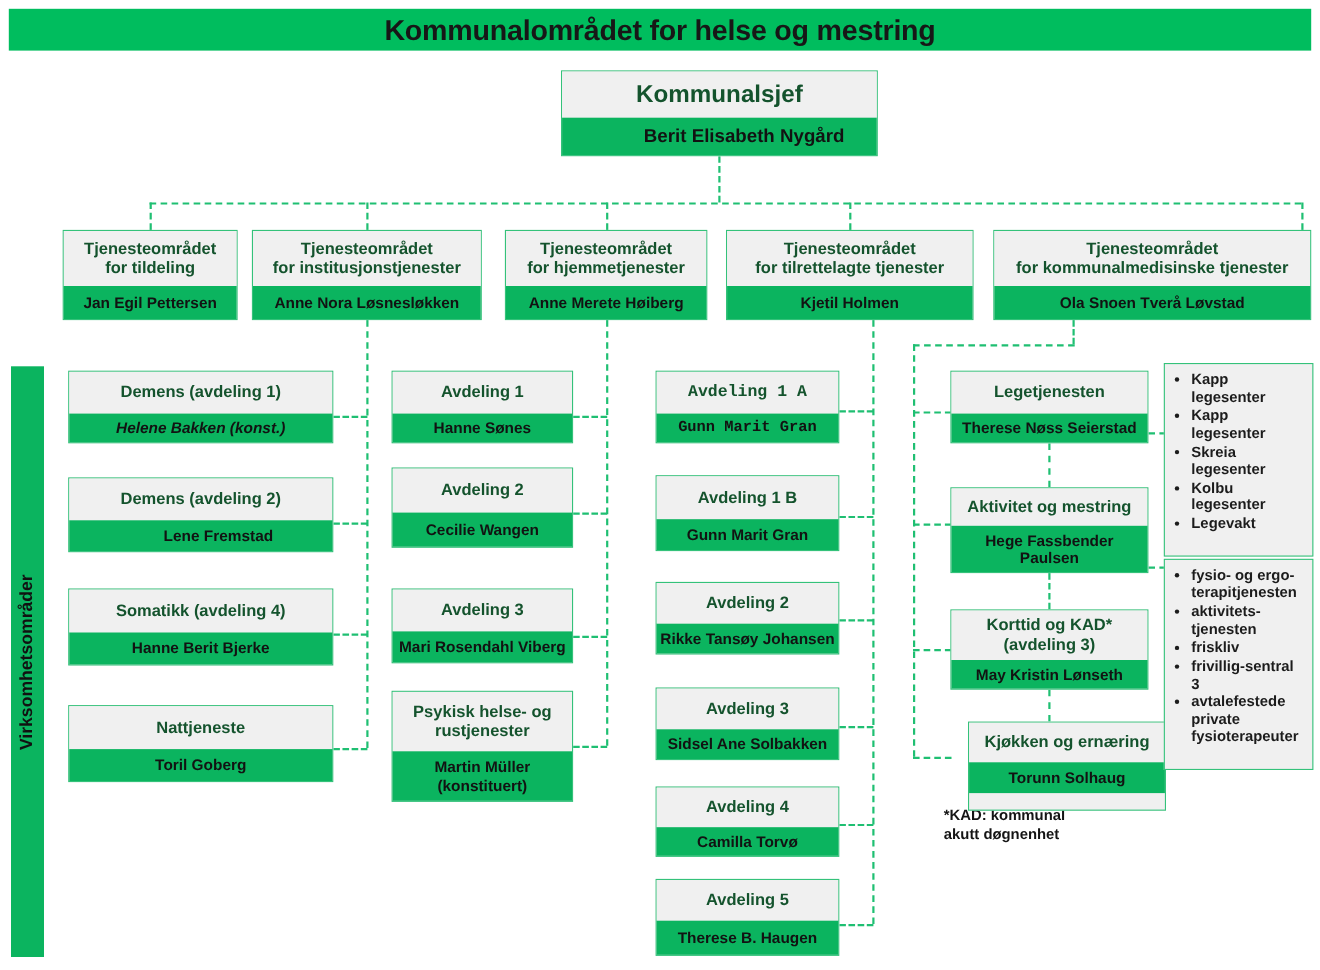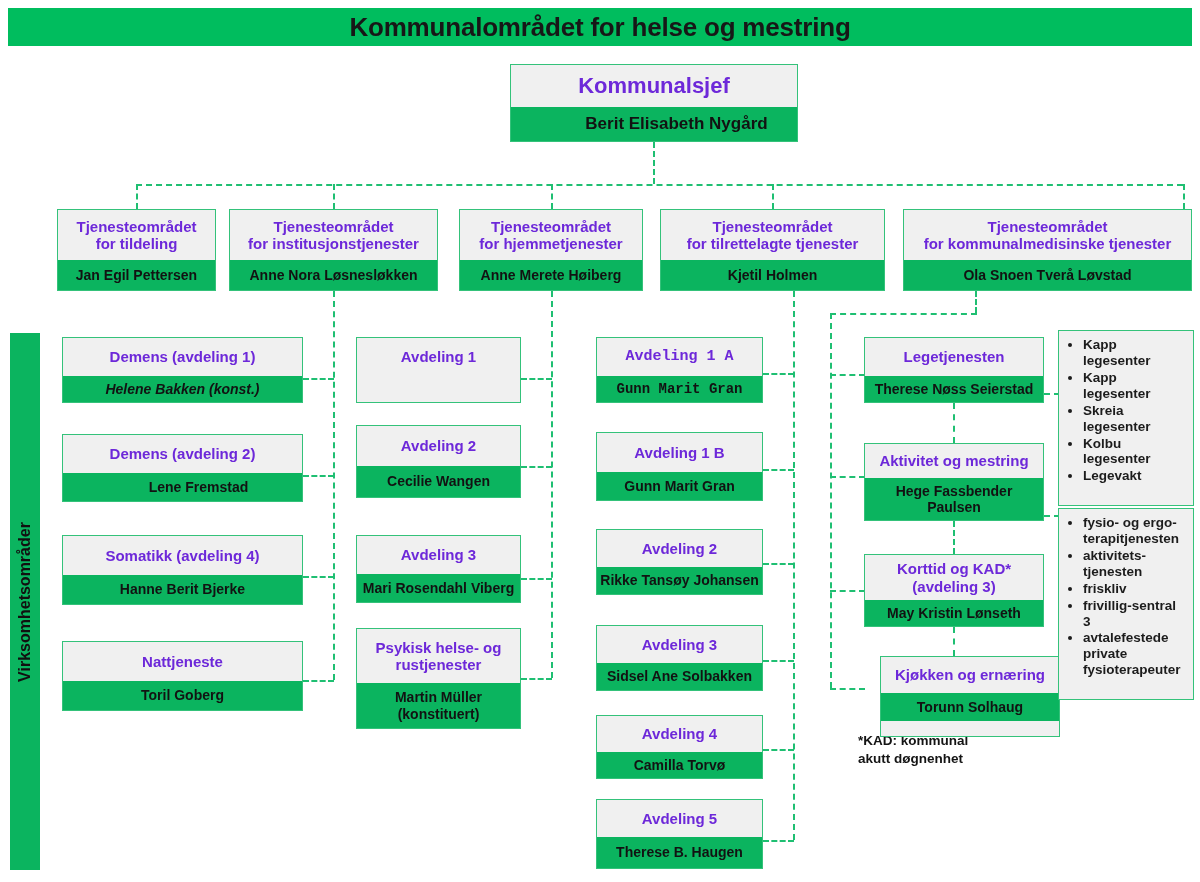--- a/index.html
+++ b/index.html
@@ -26,21 +26,21 @@
     box-sizing:border-box;
     border:1px solid #34c27a;
     background:#f0f0f0;
     z-index:5;
   }
   .node .title{
     box-sizing:border-box;
     display:flex;align-items:center;justify-content:center;
     text-align:center;
     background:#f0f0f0;
-    font-weight:bold;color:#6d28d9;
+    font-weight:bold;color:#14532d;
     line-height:1.15;
     padding:3px 5px;
   }
   .node .person{
     box-sizing:border-box;
     display:flex;align-items:center;justify-content:center;
     text-align:center;
     background:#0bb45f;
     font-weight:bold;color:#121212;
     line-height:1.15;
@@ -210,20 +210,21 @@
     <div class="title" style="height:39px;">Somatikk (avdeling 4)</div>
     <div class="person" style="height:29px;">Hanne Berit Bjerke</div>
   </div>
   <div class="node n-unit" style="left:62px;top:641px;width:241px;height:70px;">
     <div class="title" style="height:39px;">Nattjeneste</div>
     <div class="person" style="height:29px;">Toril Goberg</div>
   </div>
 
   <div class="node n-unit" style="left:356px;top:337px;width:165px;height:66px;">
     <div class="title" style="height:38px;">Avdeling 1</div>
+    <div class="person" style="height:26px;">Hanne Sønes</div>
   </div>
   <div class="node n-unit" style="left:356px;top:425px;width:165px;height:73px;">
     <div class="title" style="height:40px;">Avdeling 2</div>
     <div class="person" style="height:31px;">Cecilie Wangen</div>
   </div>
   <div class="node n-unit" style="left:356px;top:535px;width:165px;height:68px;">
     <div class="title" style="height:38px;">Avdeling 3</div>
     <div class="person" style="height:28px;">Mari Rosendahl Viberg</div>
   </div>
   <div class="node n-unit" style="left:356px;top:628px;width:165px;height:101px;">

